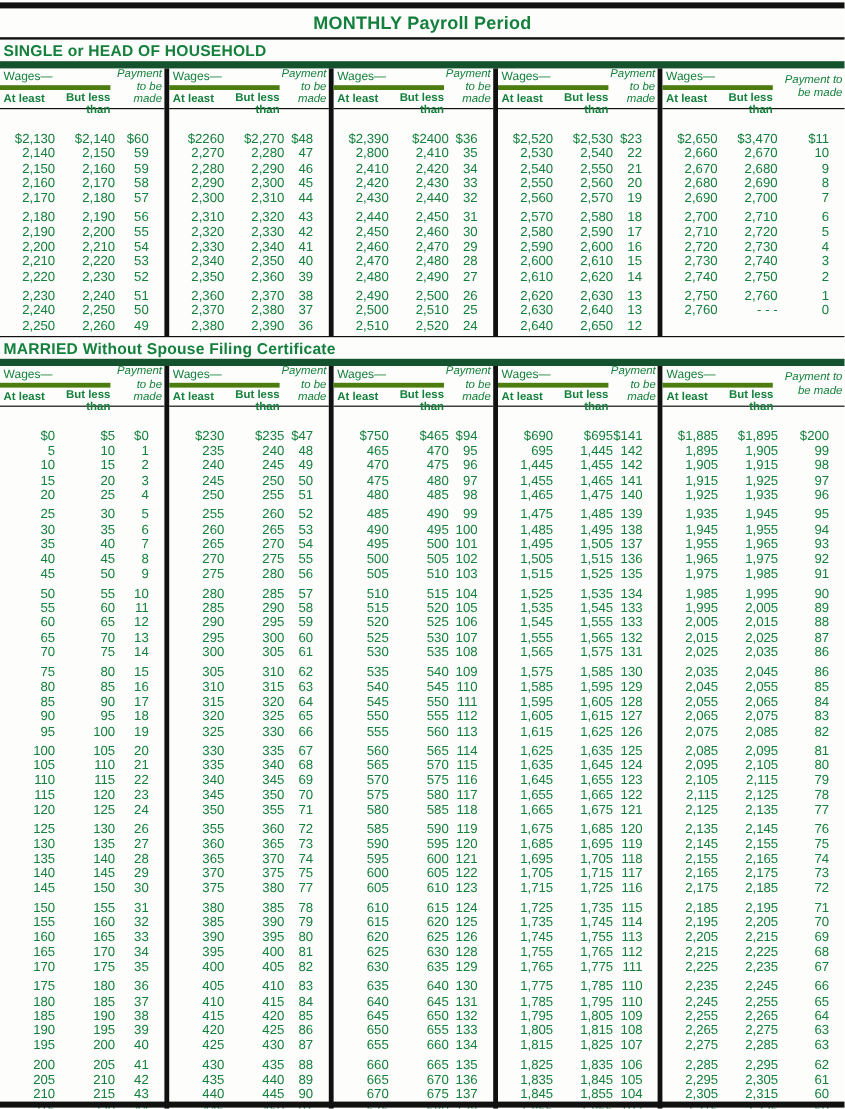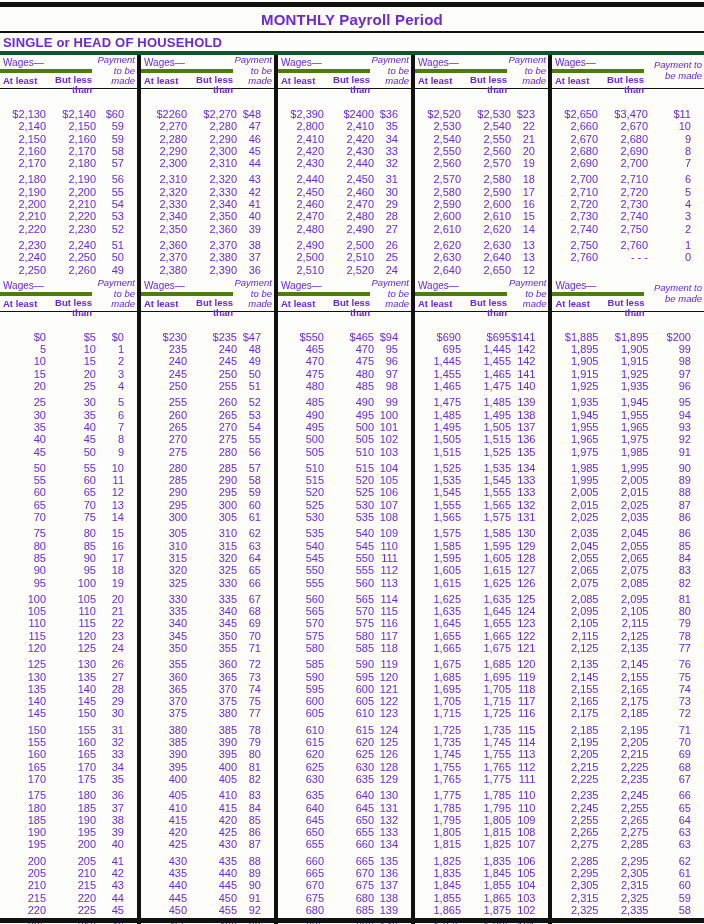--- a/index.html
+++ b/index.html
@@ -1,29 +1,29 @@
 <!DOCTYPE html>
 <html><head>
 <meta charset="utf-8">
 <style>
   * { margin:0; padding:0; box-sizing:border-box; }
   html,body { background:#ffffff; }
   .page {
     width:704px; height:924px; position:relative; overflow:hidden;
-    background:#fdfdfc; color:#6d28d9;
+    background:#fdfdfc; color:#15803d;
     font-family:"Liberation Sans", sans-serif;
   }
   .top-bar { height:5px; background:#111; margin-top:2px; }
   .main-title {
     font-size:15px; font-weight:bold; text-align:center;
     padding:4px 0 3px; border-bottom:2px solid #111; letter-spacing:.2px;
   }
   .section-title {
     font-size:13px; font-weight:bold; letter-spacing:.2px;
-    padding:2px 0 1px 3px; border-bottom:4px solid #14532d;
+    padding:2px 0 1px 3px; border-bottom:6px solid #14532d;
   }
   .section-title.with-top { border-top:1px solid #111; }
   .cols { display:flex; }
   .col { flex:0 0 137px; padding-bottom:2px; }
   .col:last-child { flex:1 1 auto; }
   .col + .col { border-left:4px solid #111; }
   .ghead { display:flex; border-bottom:1px solid #111; height:34px; }
   .gw { width:92px; display:flex; flex-direction:column; }
   .wlabel { font-size:10px; padding:2px 0 1px 3px; border-bottom:4px solid #4d7c0f; }
   .subhead { display:flex; flex:1;font-weight:bold; }
@@ -458,20 +458,21 @@
               <div class="row">
                 <span class="c1">2,760</span>
                 <span class="c2">- - -</span>
                 <span class="c3">0</span>
               </div>
             </div>
           </div>
         </div>
       </div>
       <div class="section">
+        <div class="section-title with-top">MARRIED Without Spouse Filing Certificate</div>
         <div class="cols">
           <div class="col">
             <div class="ghead">
               <div class="gw">
                 <div class="wlabel">Wages—</div>
                 <div class="subhead">
                   <span class="sh1">At least</span>
                   <span class="sh2">But less than</span>
                 </div>
               </div>
@@ -996,21 +997,21 @@
                 <div class="wlabel">Wages—</div>
                 <div class="subhead">
                   <span class="sh1">At least</span>
                   <span class="sh2">But less than</span>
                 </div>
               </div>
               <div class="phead">Payment to be made</div>
             </div>
             <div class="band first">
               <div class="row">
-                <span class="c1">$550</span>
+                <span class="c1">$750</span>
                 <span class="c2">$465</span>
                 <span class="c3">$94</span>
               </div>
               <div class="row">
                 <span class="c1">465</span>
                 <span class="c2">470</span>
                 <span class="c3">95</span>
               </div>
               <div class="row">
                 <span class="c1">470</span>

